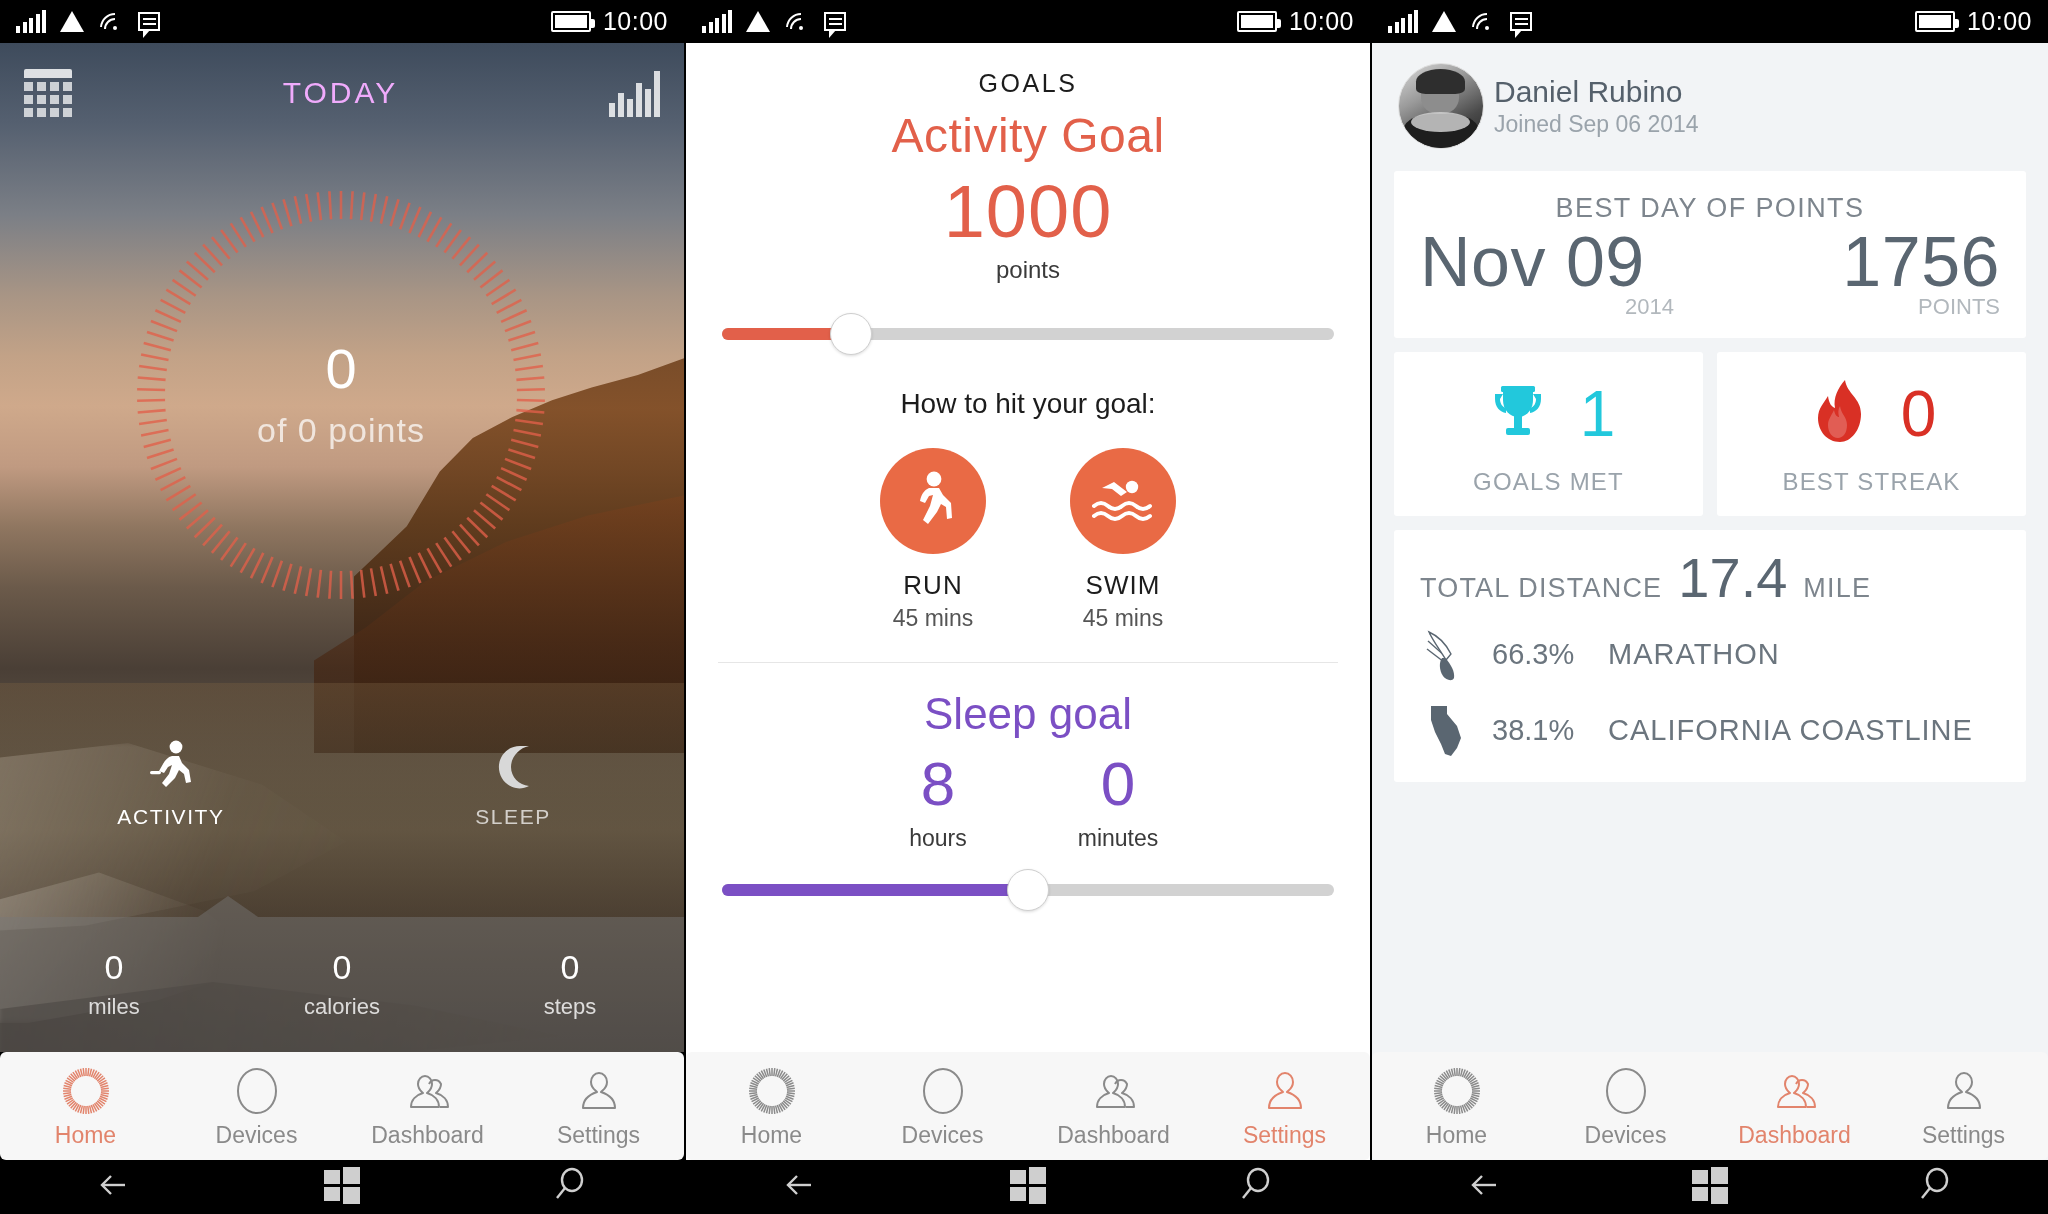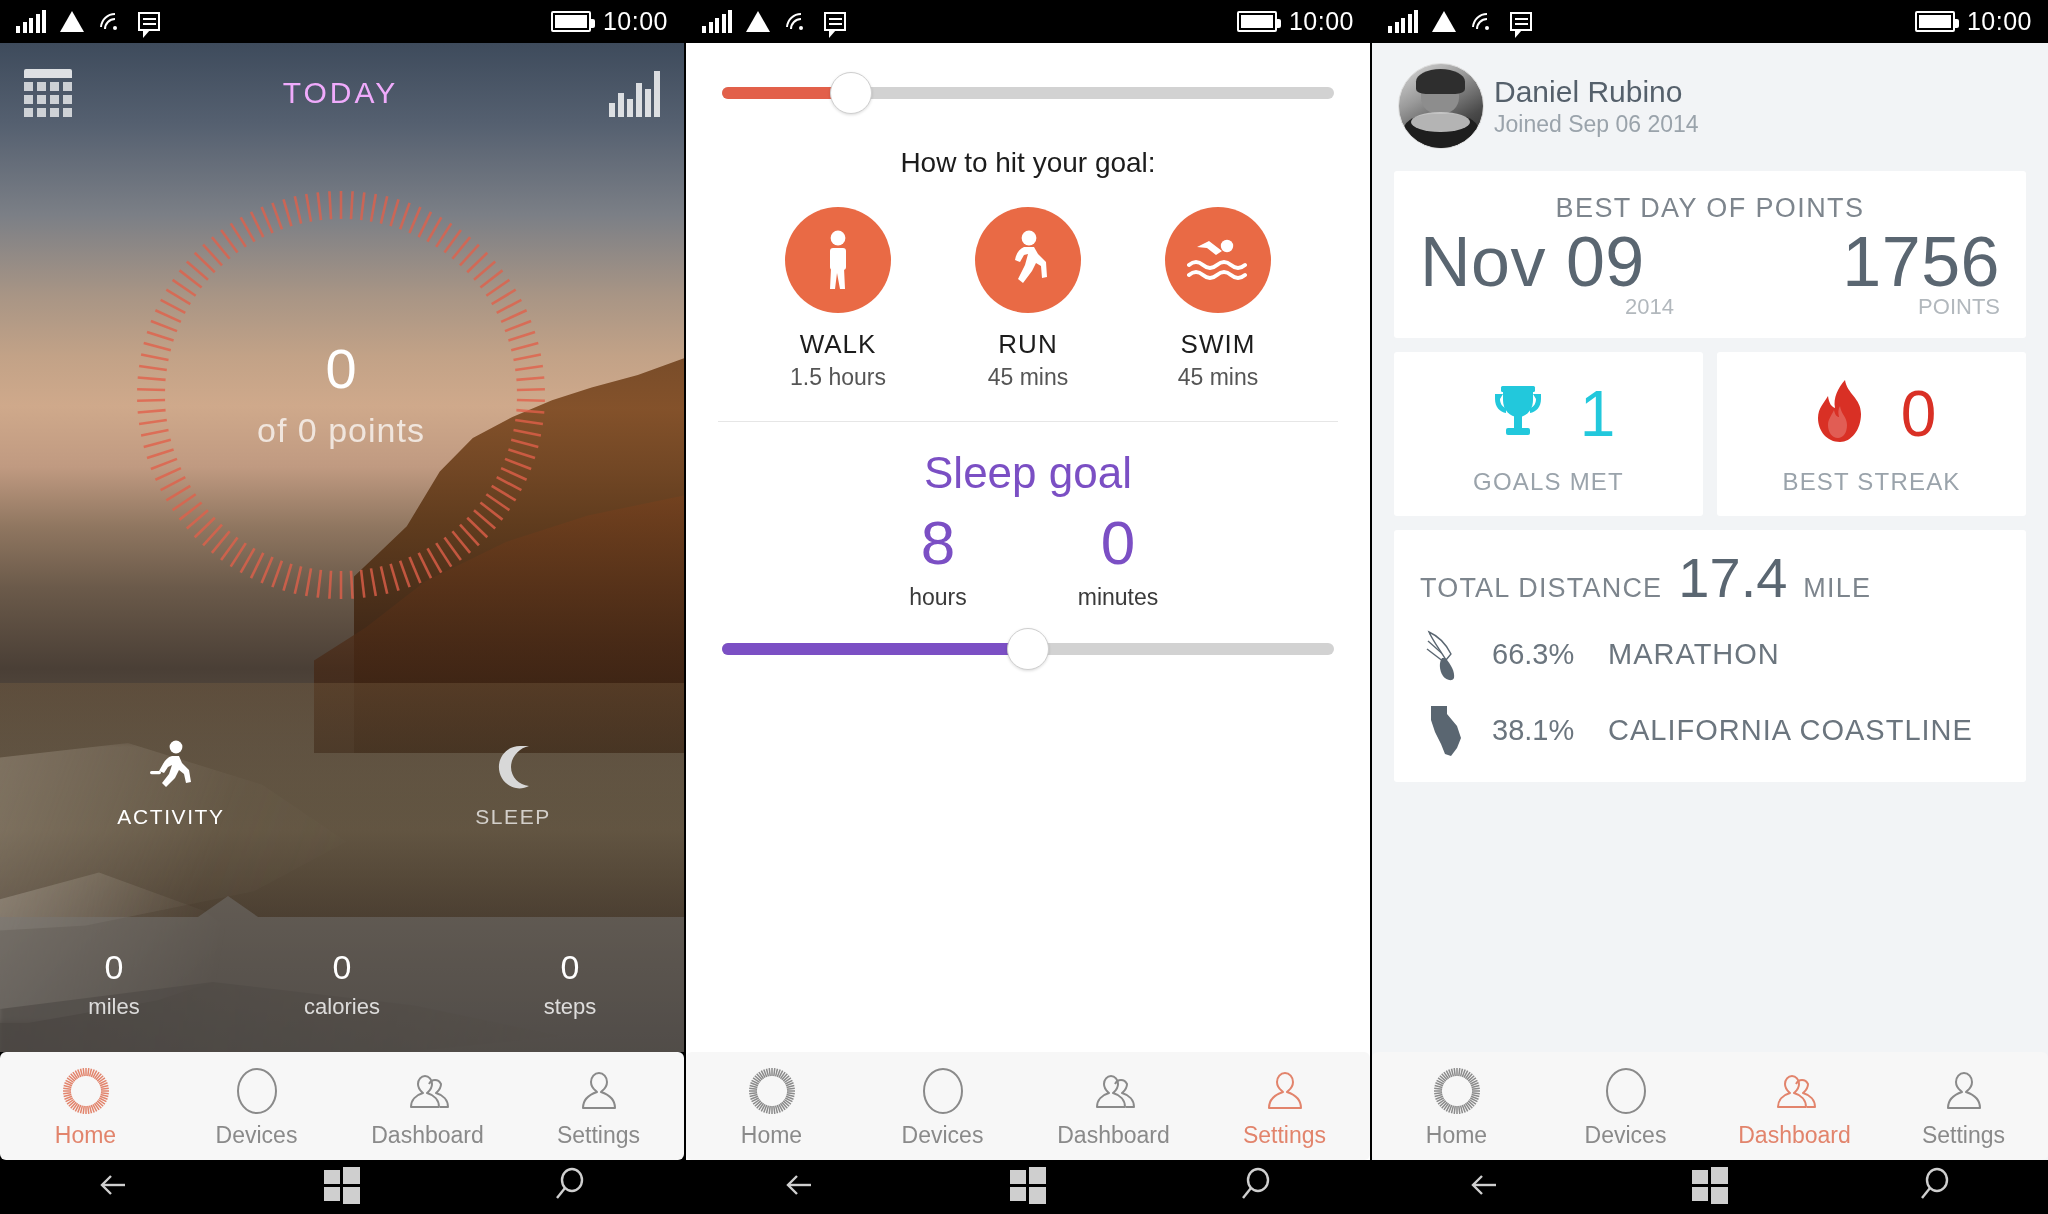--- a/index.html
+++ b/index.html
@@ -458,41 +458,36 @@
         <span class="ico-batt">
             <i></i>
           </span>
         <span class="sb-time">10:00</span>
       </div>
     </div>
   </div>
 
   <div class="panel" id="panel2">
     <div class="p2-body">
+      <div class="p2-head">
+        <div class="p2-kicker">GOALS</div>
+        <div class="p2-goalname">Activity Goal</div>
+        <div class="p2-bignum">1000</div>
+        <div class="p2-unit">points</div>
+      </div>
 
       <div class="sliderrow">
         <div class="track"></div>
         <div class="fill orange" id="actFill" style="width: 128.52px;"></div>
         <div class="knob" id="actKnob" style="left: 128.52px;"></div>
       </div>
 
       <div class="p2-howto">How to hit your goal:</div>
 
       <div class="p2-acts">
-        <div class="p2-act">
-          <div class="p2-circ">
-            <svg width="54" height="62" viewBox="0 0 54 62" fill="#fff">
-              <circle cx="27" cy="9" r="7.4"></circle>
-              <rect x="19" y="19" width="16" height="22" rx="3"></rect>
-              <path d="M20 39 L19 60 L24 60 L26 44 L29 60 L34 60 L33 39 Z"></path>
-            </svg>
-          </div>
-          <div class="n">WALK</div>
-          <div class="d">1.5 hours</div>
-        </div>
         <div class="p2-act">
           <div class="p2-circ">
             <svg width="54" height="62" viewBox="0 0 54 62" fill="#fff">
               <circle cx="28" cy="9" r="7.4"></circle>
               <path d="M23 18 C18 20 15 25 14 31 L19 33 L23 26 L27 25 L24 36 L17 50 L22 54 L31 42 L35 34 L40 37 L41 49 L46 48 L45 33 L37 25 L33 18 Z"></path>
             </svg>
           </div>
           <div class="n">RUN</div>
           <div class="d">45 mins</div>
         </div>

